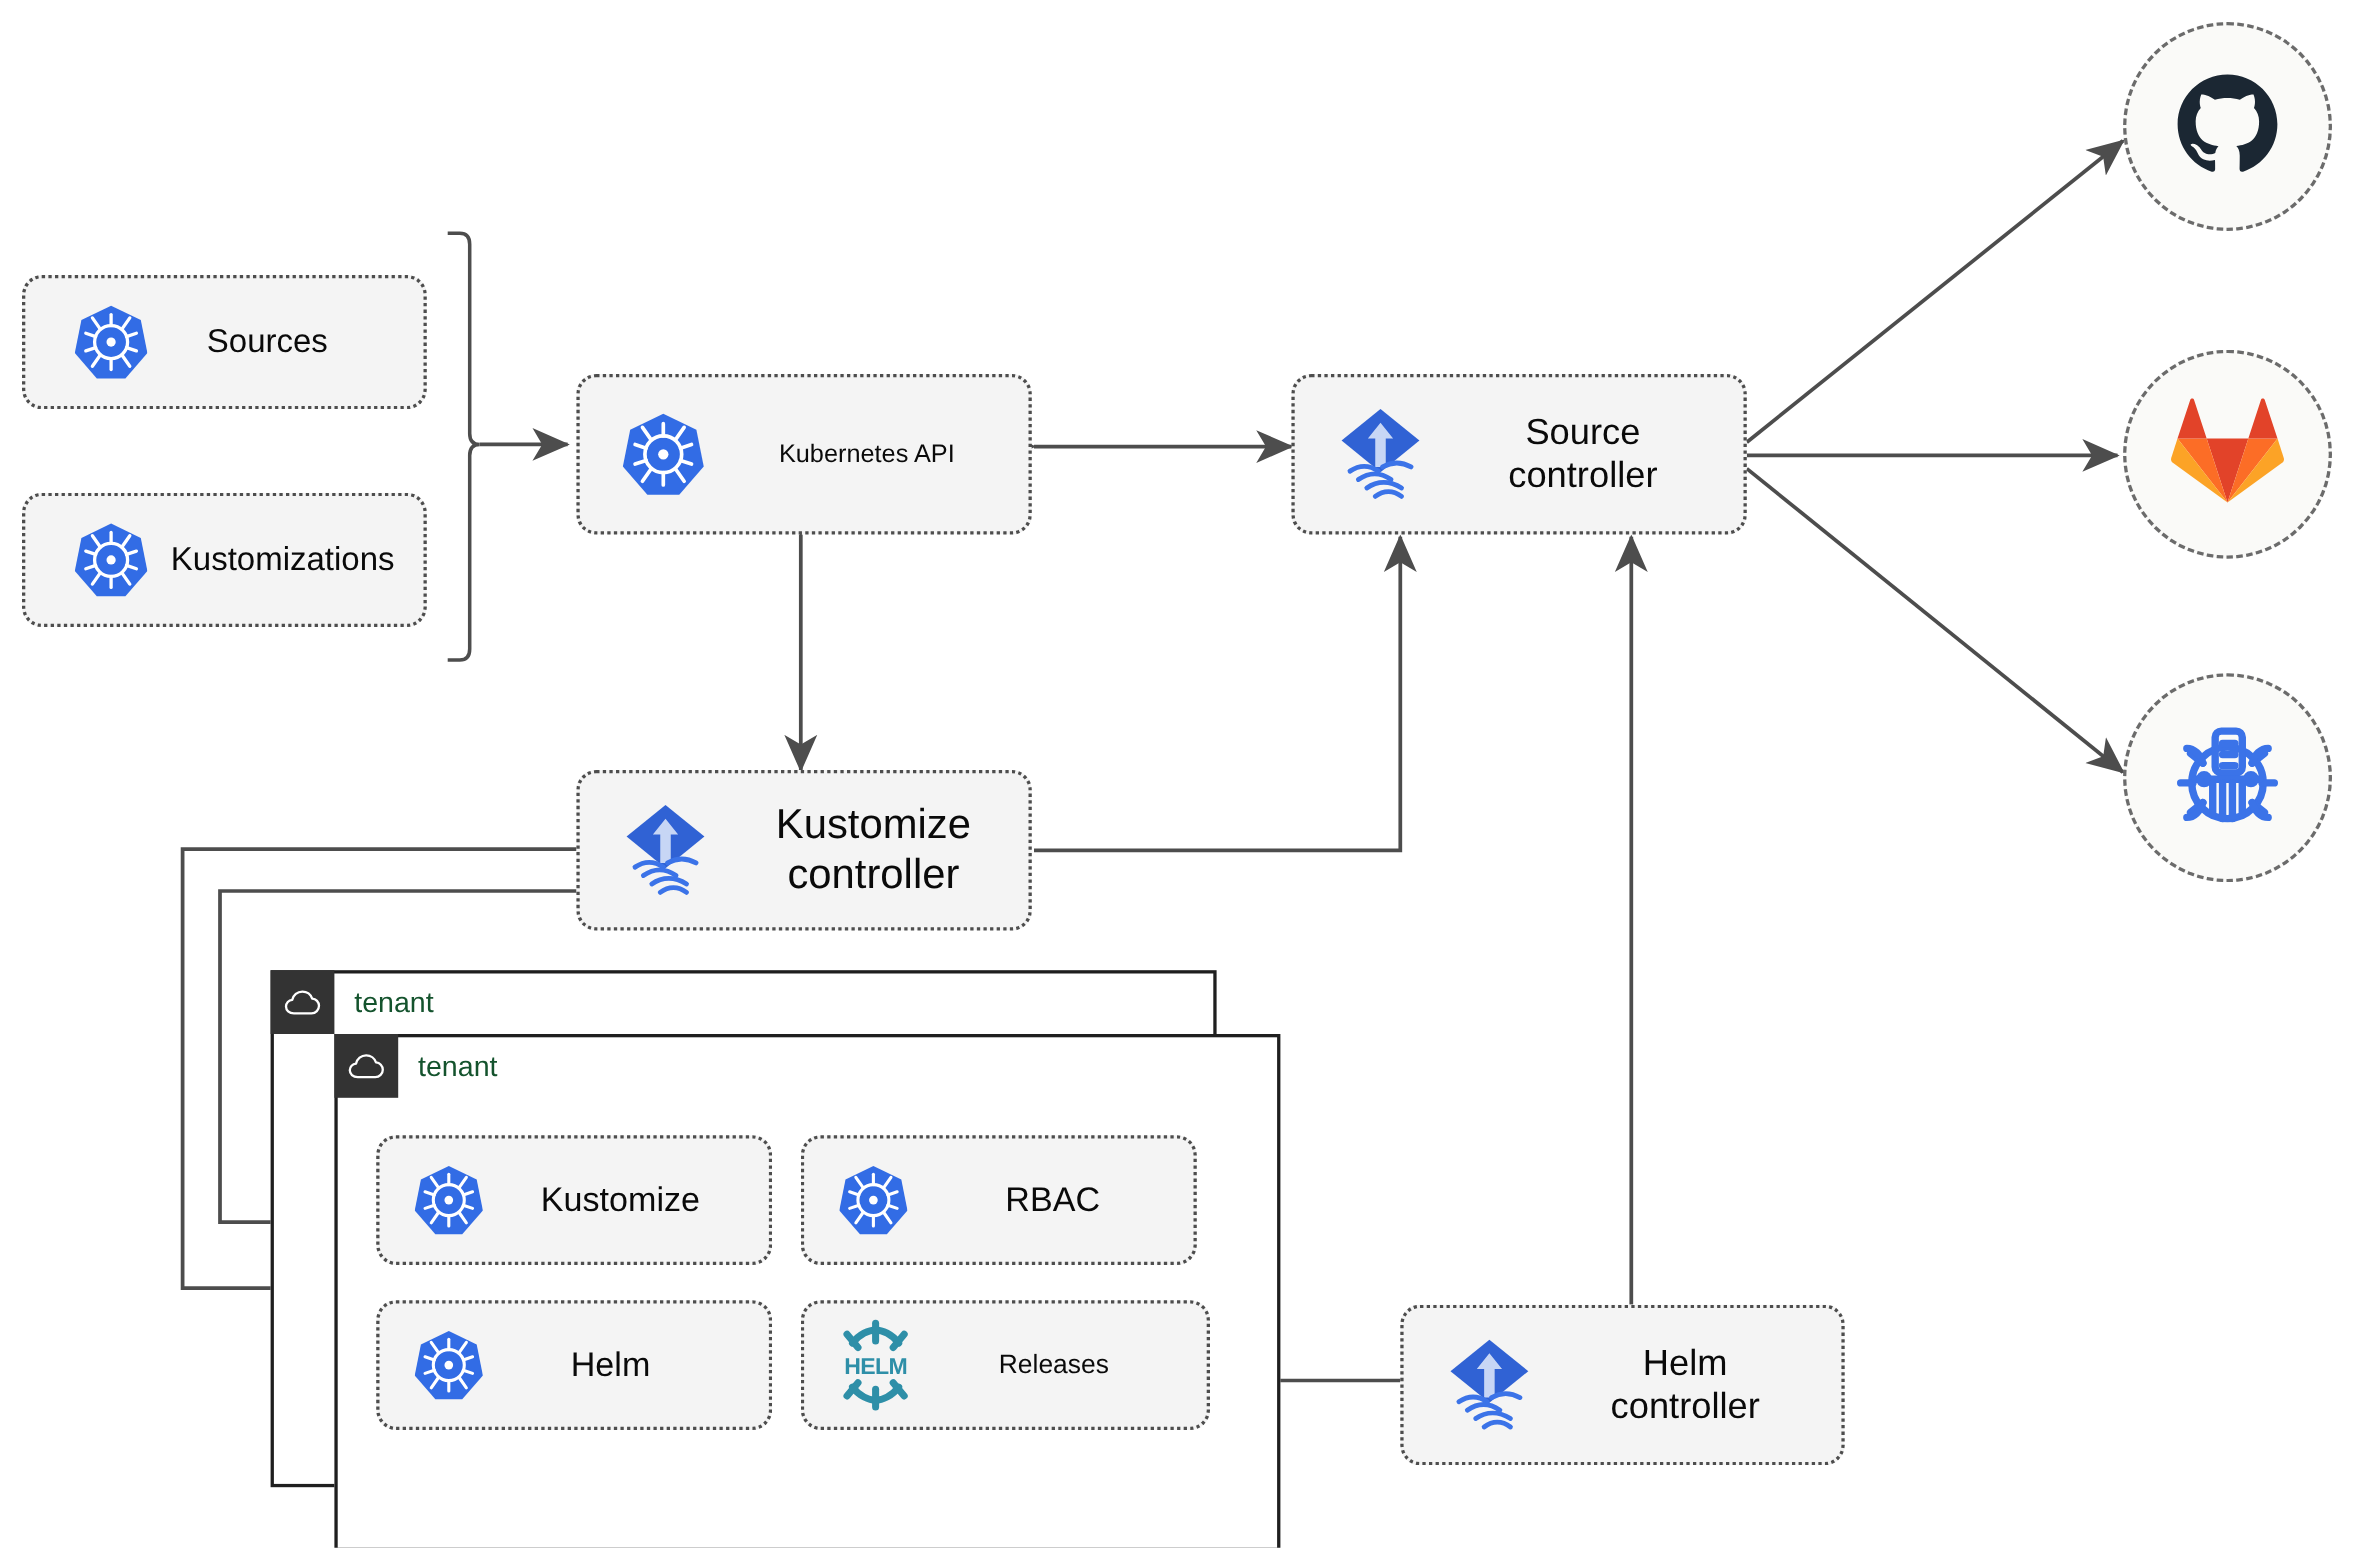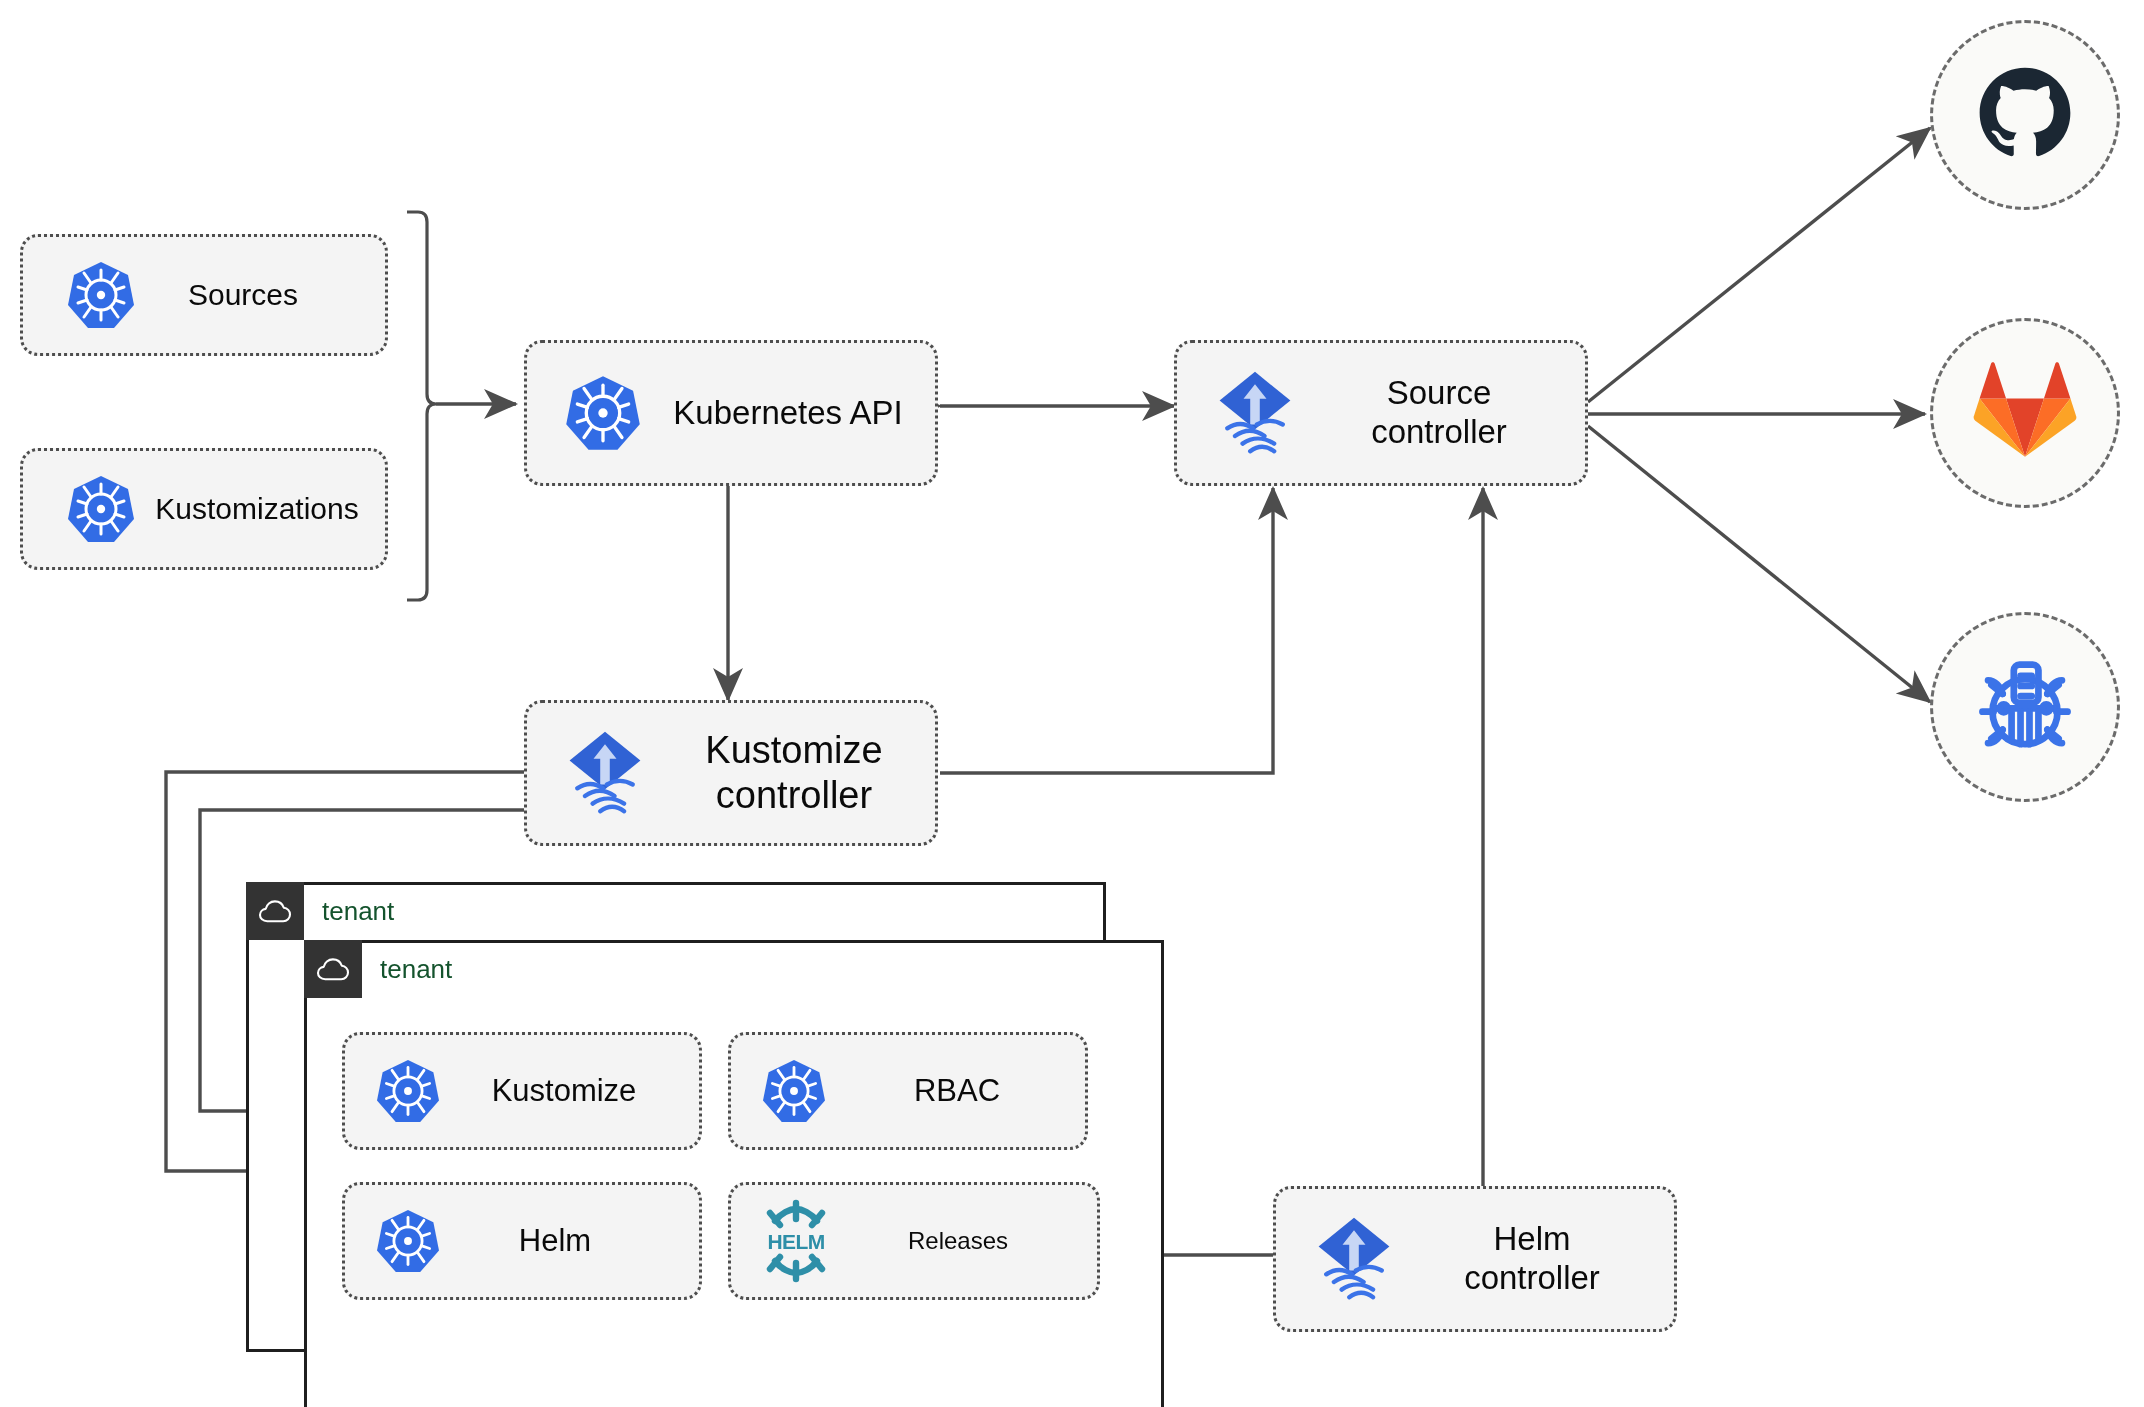--- a/index.html
+++ b/index.html
@@ -115,21 +115,21 @@
         <svg width="34" height="26" viewBox="0 0 34 26" aria-hidden="true">
           <path d="M9.2,23.2 C4.8,23.2 2,20.3 2,17 C2,13.9 4.4,11.2 7.7,10.9
                    C8.6,6.6 12.3,3.4 16.9,3.4 C21.1,3.4 24.6,6.1 25.8,9.8
                    C29.3,10.1 32,12.9 32,16.4 C32,20.1 29,23.2 25.2,23.2 Z" fill="none" stroke="#ffffff" stroke-width="2.1" stroke-linejoin="round"></path>
         </svg>
       </div>
       <span class="tenant-name">tenant</span>
     </div>
   </div>
 
-  <div class="node card" style="left:20px;top:234px;width:368px;height:122px;">
+  <div class="node card" style="left:20px;top:250px;width:368px;height:122px;">
     <span class="ico" style="width:96px;margin-left:30px;">
       <svg width="66" height="70" viewBox="0 0 66 70" aria-hidden="true">
         <path d="M33,2 L60,15 L66,45 L46,68 L20,68 L0,45 L6,15 Z" fill="#326ce5"></path>
         <g stroke="#ffffff" stroke-width="3" fill="none" stroke-linecap="round">
           <circle cx="33" cy="35" r="15"></circle>
           <line x1="33" y1="10" x2="33" y2="20"></line>
           <line x1="33" y1="50" x2="33" y2="60"></line>
           <line x1="10" y1="27" x2="19" y2="30"></line>
           <line x1="47" y1="40" x2="56" y2="43"></line>
           <line x1="56" y1="27" x2="47" y2="30"></line>
@@ -181,21 +181,21 @@
           <line x1="56" y1="27" x2="47" y2="30"></line>
           <line x1="19" y1="40" x2="10" y2="43"></line>
           <line x1="16" y1="57" x2="23" y2="47"></line>
           <line x1="43" y1="23" x2="50" y2="13"></line>
           <line x1="50" y1="57" x2="43" y2="47"></line>
           <line x1="23" y1="23" x2="16" y2="13"></line>
         </g>
         <circle cx="33" cy="35" r="4.2" fill="#ffffff"></circle>
       </svg>
     </span>
-    <span class="lbl" style="font-size:33px;flex:1;padding-right:16px;">Kubernetes API</span>
+    <span class="lbl" style="font-size:23px;flex:1;padding-right:16px;">Kubernetes API</span>
   </div>
 
   <div class="node card" style="left:1174px;top:340px;width:414px;height:146px;">
     <span class="ico" style="width:112px;margin-left:22px;">
       <svg width="82" height="88" viewBox="0 0 84 92" aria-hidden="true">
         <path d="M42,3 L79,33 L42,63 L5,33 Z" fill="#3062d4"></path>
         <path d="M42,16 L54,31 L47,31 L47,58 L37,58 L37,31 L30,31 Z" fill="#c7d6f5"></path>
         <g stroke="#3b73e8" stroke-width="4.6" fill="none" stroke-linecap="round">
           <path d="M13,62 C22,56 31,56 40,62"></path>
           <path d="M21,70 C31,63 42,63 52,70"></path>

